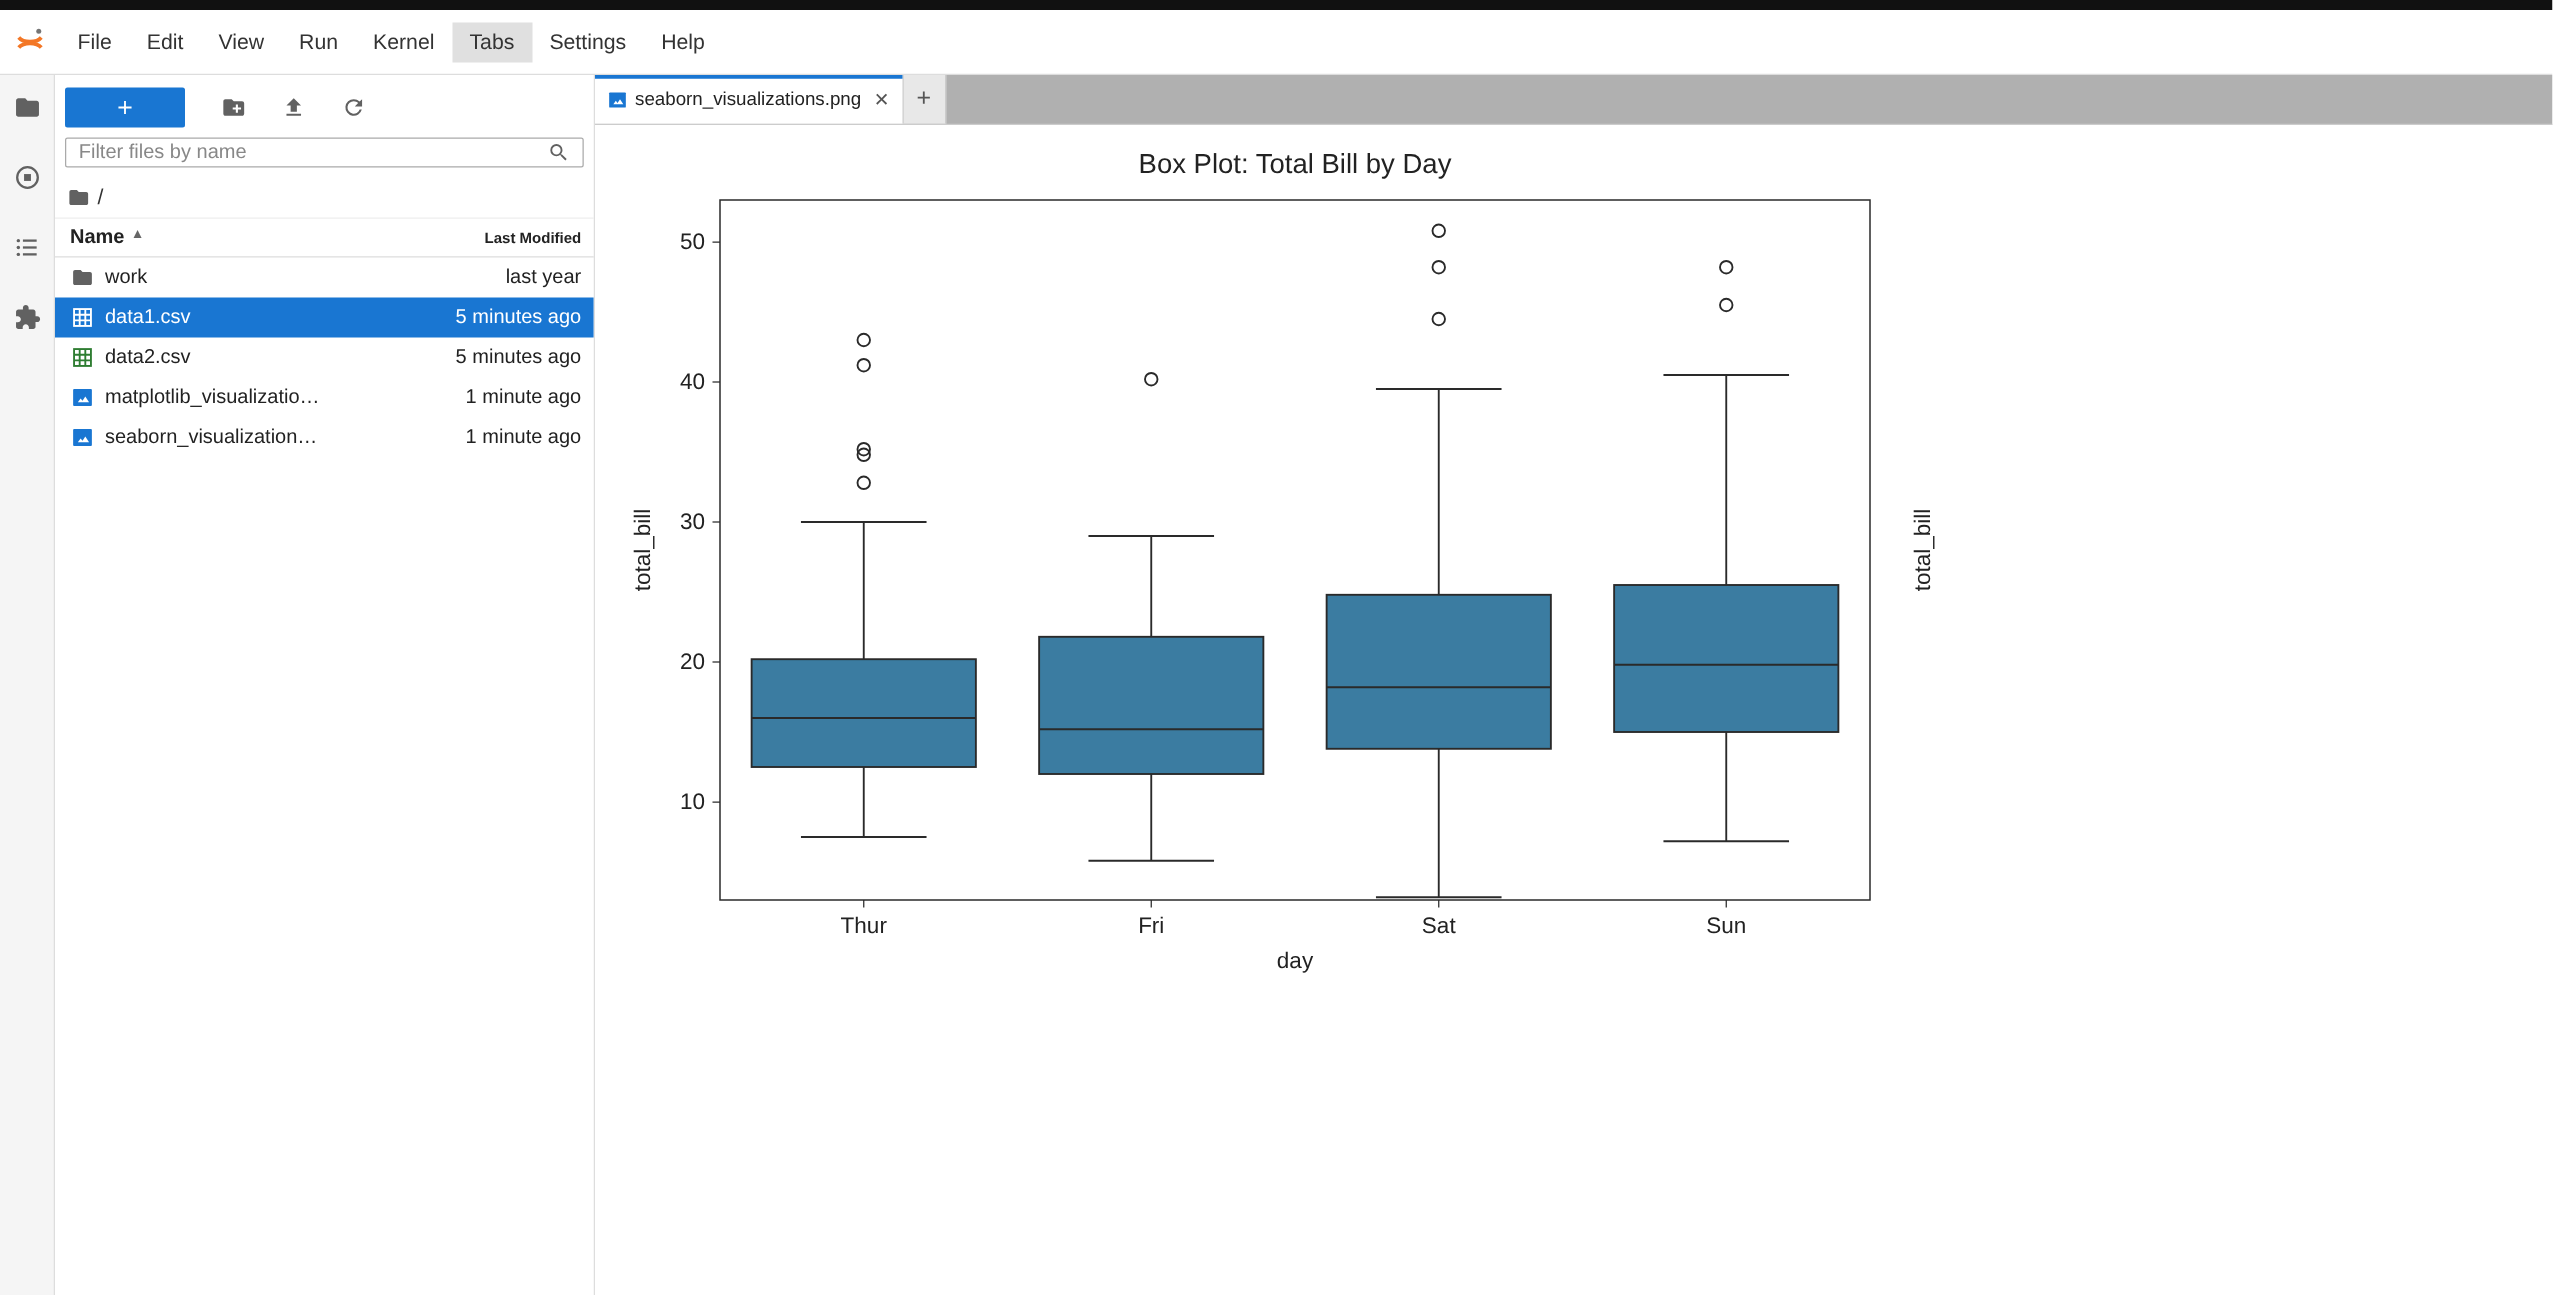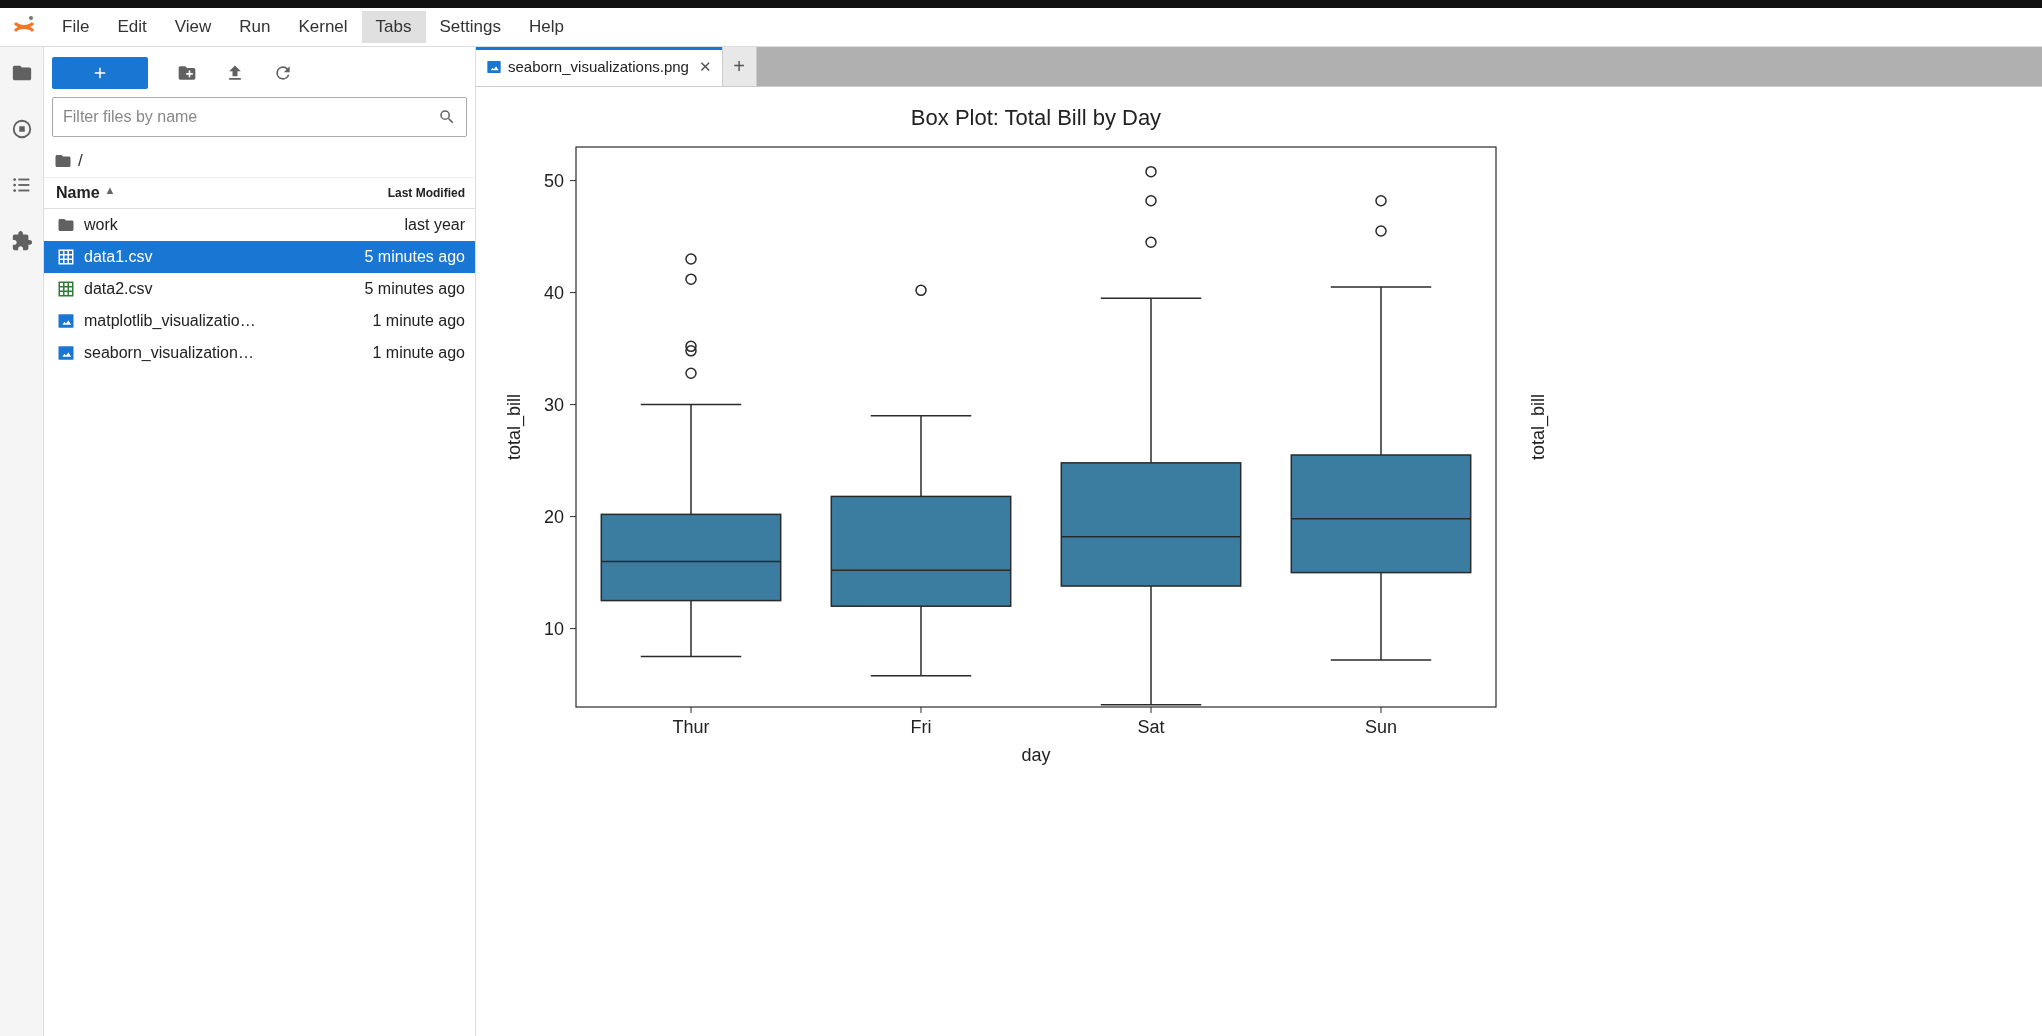--- a/index.html
+++ b/index.html
@@ -1,37 +1,37 @@
 <!DOCTYPE html>
 <html><head>
 <meta charset="utf-8">
 <style>
 * { box-sizing: border-box; margin: 0; padding: 0; }
 body { font-family: -apple-system, BlinkMacSystemFont, "Segoe UI", Helvetica, Arial, sans-serif; font-size: 14px; color: #222; background: #fff; }
 
 .topbar-black { height: 8px; background: #111; }
 
-.menubar { display: flex; align-items: center; height: 39px; border-bottom: 1px solid #ddd; padding: 0 4px; }
+.menubar { display: flex; align-items: center; height: 52px; border-bottom: 1px solid #ddd; padding: 0 4px; }
 .logo { width: 28px; height: 28px; margin: 0 10px 0 6px; display: flex; align-items: center; justify-content: center; }
 .menu-item { padding: 6px 14px; font-size: 17px; color: #333; cursor: pointer; }
 .menu-item.active { background: #e0e0e0; text-align: center; }
 
 .main { display: flex; height: calc(100vh - 44px); }
 
 .activity-bar { width: 44px; background: #f5f5f5; border-right: 1px solid #ddd; display: flex; flex-direction: column; align-items: center; padding-top: 14px; gap: 32px; }
 .activity-icon { width: 24px; height: 24px; display: flex; align-items: center; justify-content: center; color: #555; cursor: pointer; }
 
 .sidebar { width: 432px; border-right: 1px solid #ddd; display: flex; flex-direction: column; }
 .toolbar { display: flex; align-items: center; padding: 10px 8px 8px 8px; gap: 0; }
 .new-btn { background: #1976d2; color: #fff; border: none; width: 96px; height: 32px; font-size: 20px; font-weight: bold; cursor: pointer; display: flex; align-items: center; justify-content: center; border-radius: 2px; }
 .toolbar-icons { display: flex; gap: 26px; margin-left: 28px; }
 .toolbar-icon { width: 22px; height: 22px; color: #555; cursor: pointer; display:flex; align-items:center; justify-content:center; }
 
 .filter-wrap { padding: 0 8px 8px 8px; }
-.filter-box { display: flex; align-items: center; border: 1px solid #aaa; height: 40px; padding: 0 10px; border-radius: 2px; }
+.filter-box { display: flex; align-items: center; border: 1px solid #aaa; height: 24px; padding: 0 10px; border-radius: 2px; }
 .filter-input { border: none; outline: none; flex: 1; font-size: 16px; color: #777; }
 .filter-input::placeholder { color: #888; }
 
 .breadcrumb { display: flex; align-items: center; padding: 6px 10px; gap: 6px; border-bottom: 1px solid #eee; }
 .breadcrumb .folder-icon { color: #666; }
 .breadcrumb-text { font-size: 17px; color: #333; }
 
 .columns { display: flex; align-items: center; border-bottom: 1px solid #ddd; padding: 6px 10px 6px 12px; }
 .col-name { font-weight: 600; font-size: 16px; flex: 1; display: flex; gap: 5px;}
 .col-sort { font-size: 11px; color: #666; }

